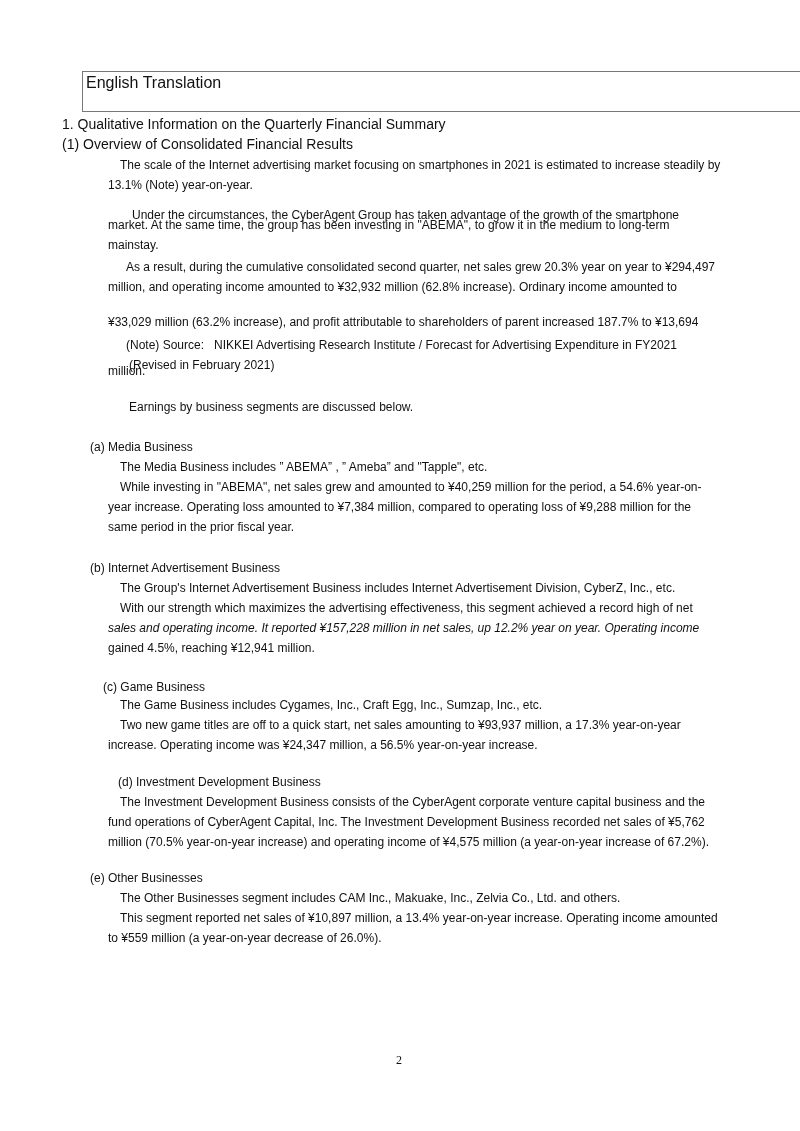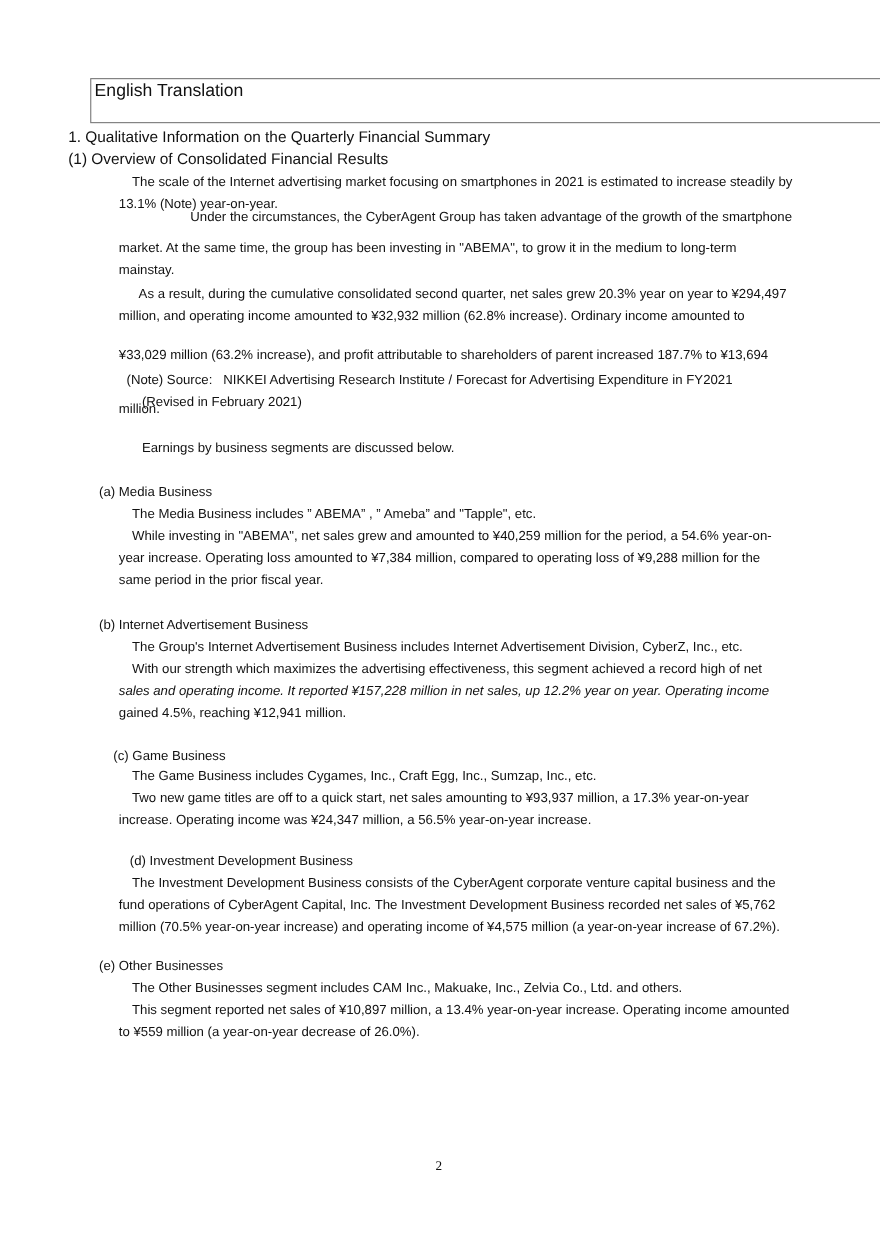--- a/index.html
+++ b/index.html
@@ -19,28 +19,28 @@
 
 <div class="box">
   <div class="box-title">English Translation</div>
 </div>
 
 <div class="abs h1" style="left:62px;top:116px;">1. Qualitative Information on the Quarterly Financial Summary</div>
 <div class="abs h1" style="left:62px;top:136px;">(1) Overview of Consolidated Financial Results</div>
 
 <div class="abs p" style="left:120px;top:158px;">The scale of the Internet advertising market focusing on smartphones in 2021 is estimated to increase steadily by</div>
 <div class="abs p" style="left:108px;top:178px;">13.1% (Note) year-on-year.</div>
-<div class="abs p" style="left:132px;top:190px;margin-left:41px;">Under the circumstances, the CyberAgent Group has taken advantage of the growth of the smartphone</div>
+<div class="abs p" style="left:132px;top:208px;">Under the circumstances, the CyberAgent Group has taken advantage of the growth of the smartphone</div>
 <div class="abs p" style="left:108px;top:218px;">market. At the same time, the group has been investing in "ABEMA", to grow it in the medium to long-term</div>
 <div class="abs p" style="left:108px;top:238px;text-align:center;">mainstay.</div>
 <div class="abs p" style="left:126px;top:260px;">As a result, during the cumulative consolidated second quarter, net sales grew 20.3% year on year to ¥294,497</div>
 <div class="abs p" style="left:108px;top:280px;">million, and operating income amounted to ¥32,932 million (62.8% increase). Ordinary income amounted to</div>
 <div class="abs p" style="left:108px;top:315px;">¥33,029 million (63.2% increase), and profit attributable to shareholders of parent increased 187.7% to ¥13,694</div>
 <div class="abs p" style="left:108px;top:320px;margin-top:44px;">million.</div>
-<div class="abs p" style="left:115px;top:338px;">(Note) Source:&nbsp;&nbsp;&nbsp;NIKKEI Advertising Research Institute / Forecast for Advertising Expenditure in FY2021</div>
+<div class="abs p" style="left:126px;top:338px;">(Note) Source:&nbsp;&nbsp;&nbsp;NIKKEI Advertising Research Institute / Forecast for Advertising Expenditure in FY2021</div>
 <div class="abs p" style="left:129px;top:358px;">(Revised in February 2021)</div>
 <div class="abs p" style="left:129px;top:400px;">Earnings by business segments are discussed below.</div>
 
 <div class="abs p" style="left:90px;top:440px;">(a) Media Business</div>
 <div class="abs p" style="left:120px;top:460px;">The Media Business includes ” ABEMA” , ” Ameba”   and "Tapple", etc.</div>
 <div class="abs p" style="left:120px;top:480px;">While investing in "ABEMA", net sales grew and amounted to ¥40,259 million for the period, a 54.6% year-on-</div>
 <div class="abs p" style="left:108px;top:500px;">year increase. Operating loss amounted to ¥7,384 million, compared to operating loss of ¥9,288 million for the</div>
 <div class="abs p" style="left:108px;top:520px;">same period in the prior fiscal year.</div>
 
 <div class="abs p" style="left:90px;top:561px;">(b) Internet Advertisement Business</div>

